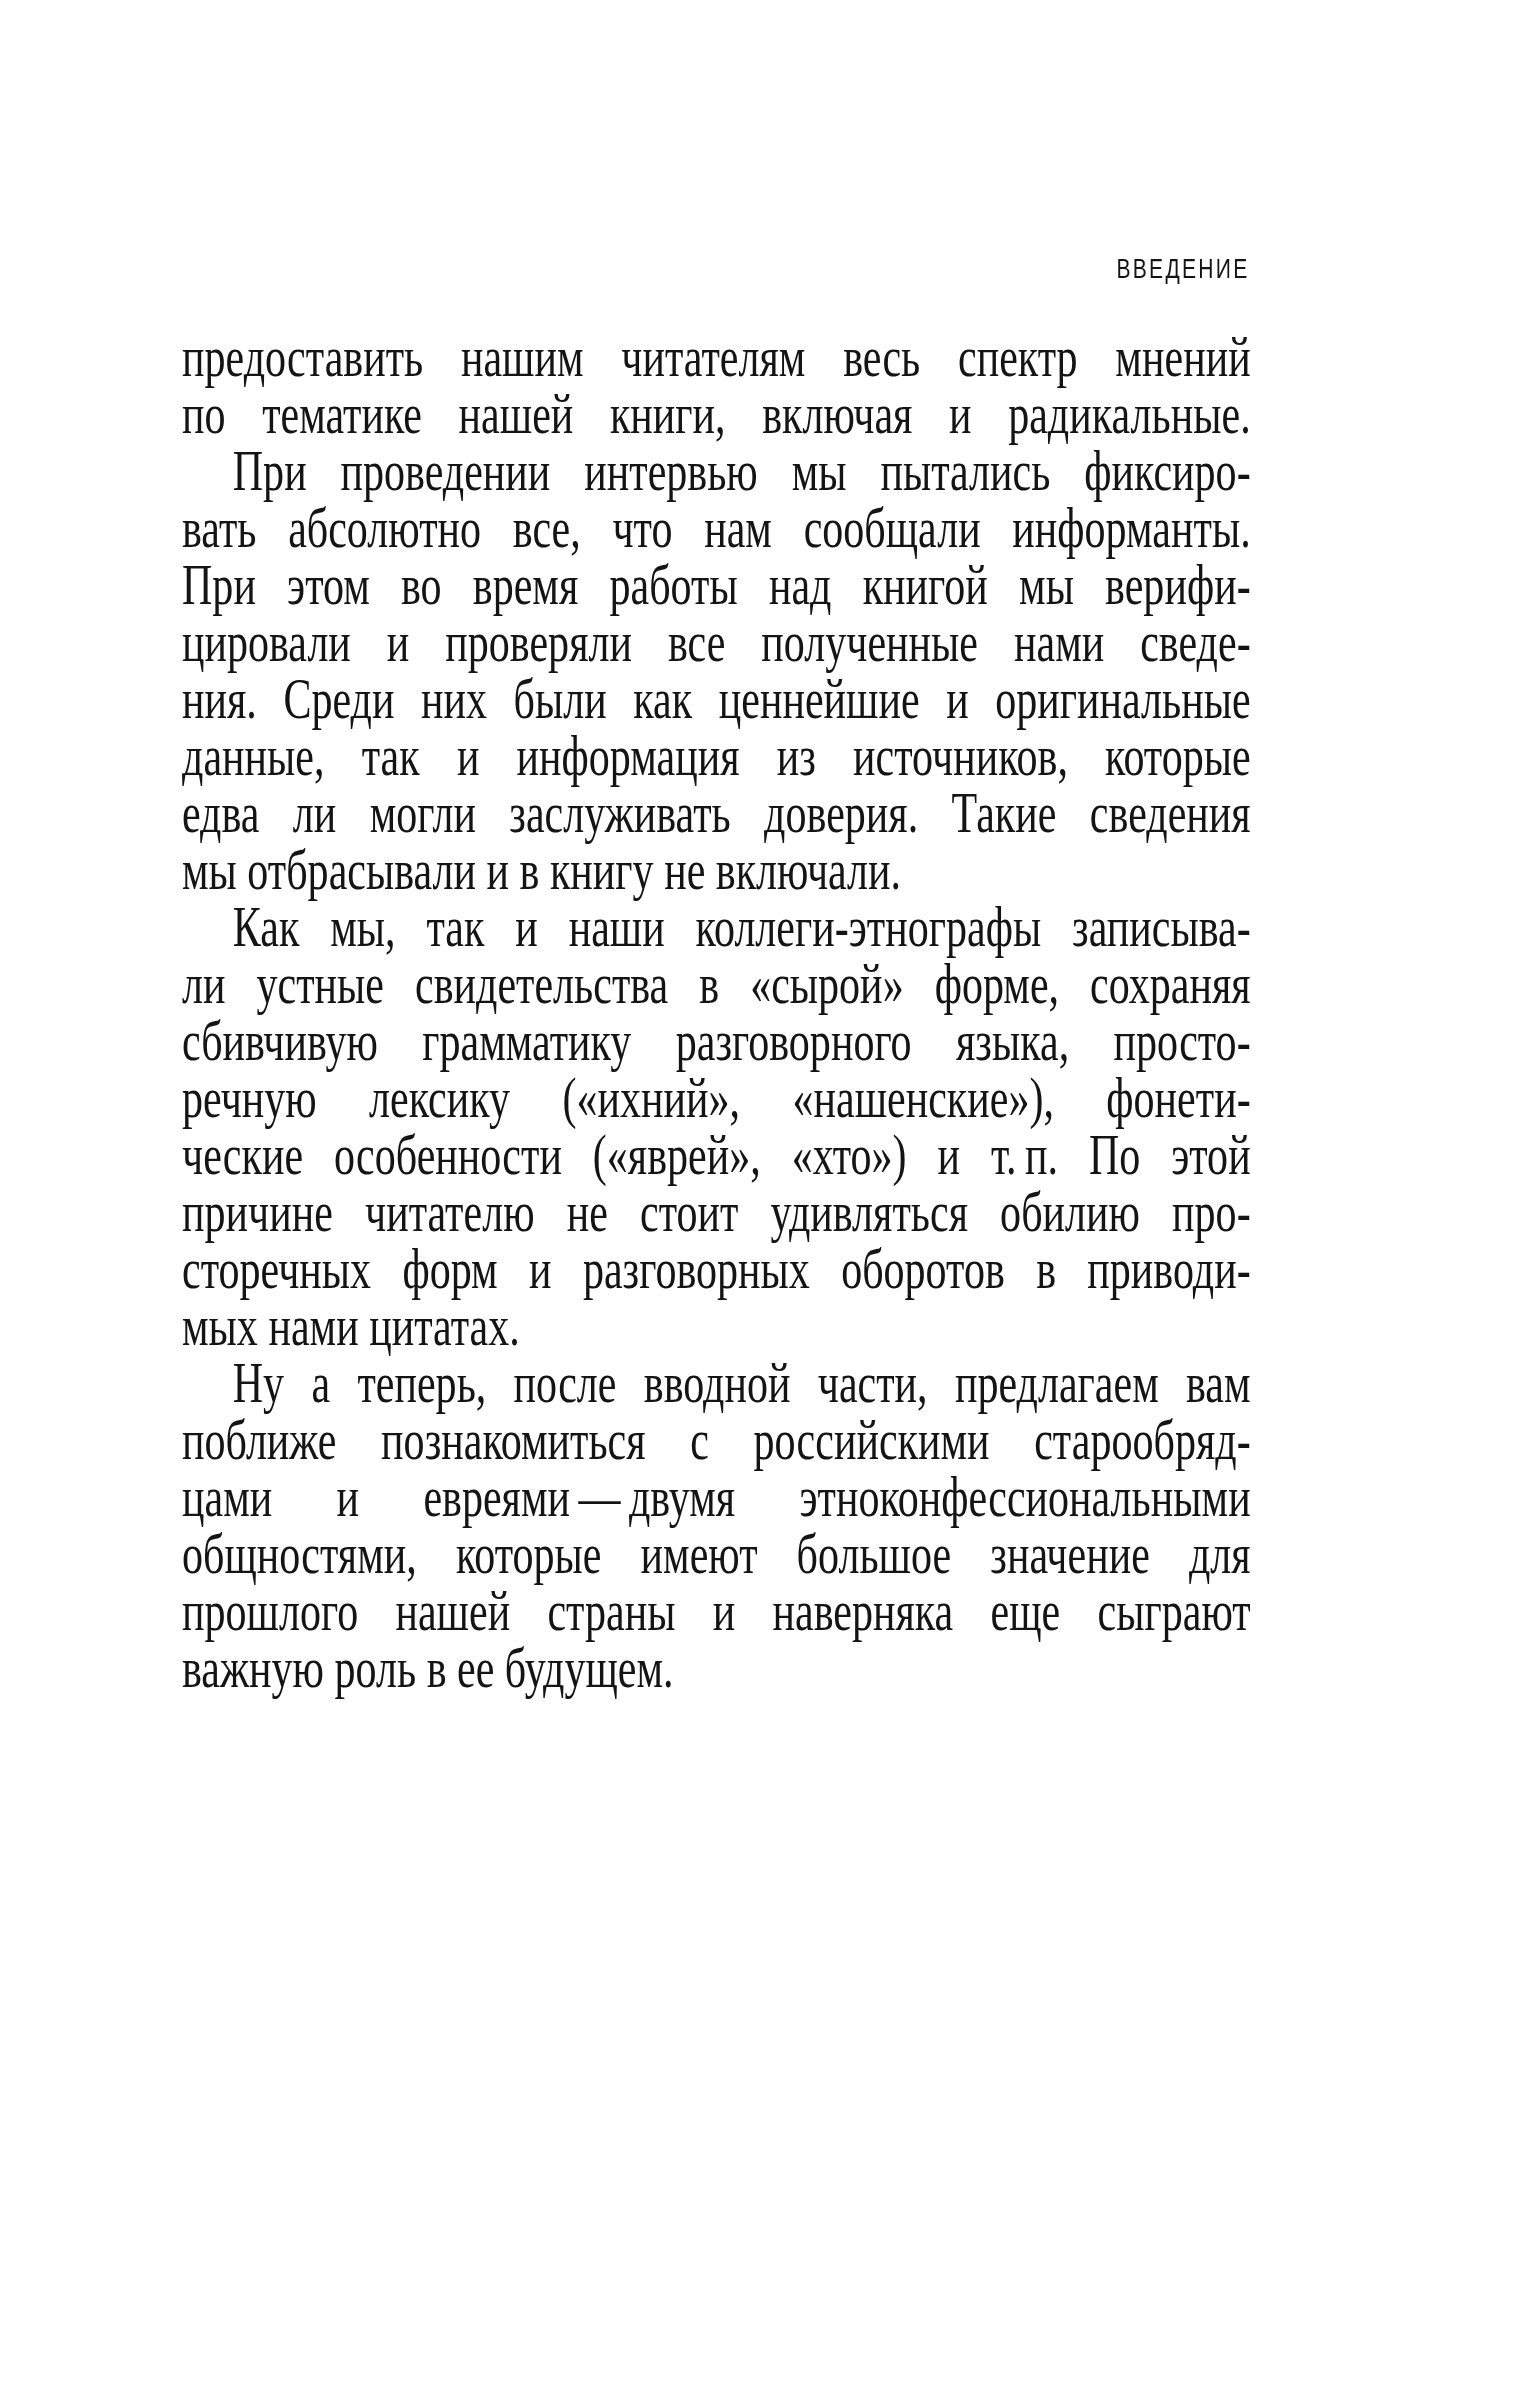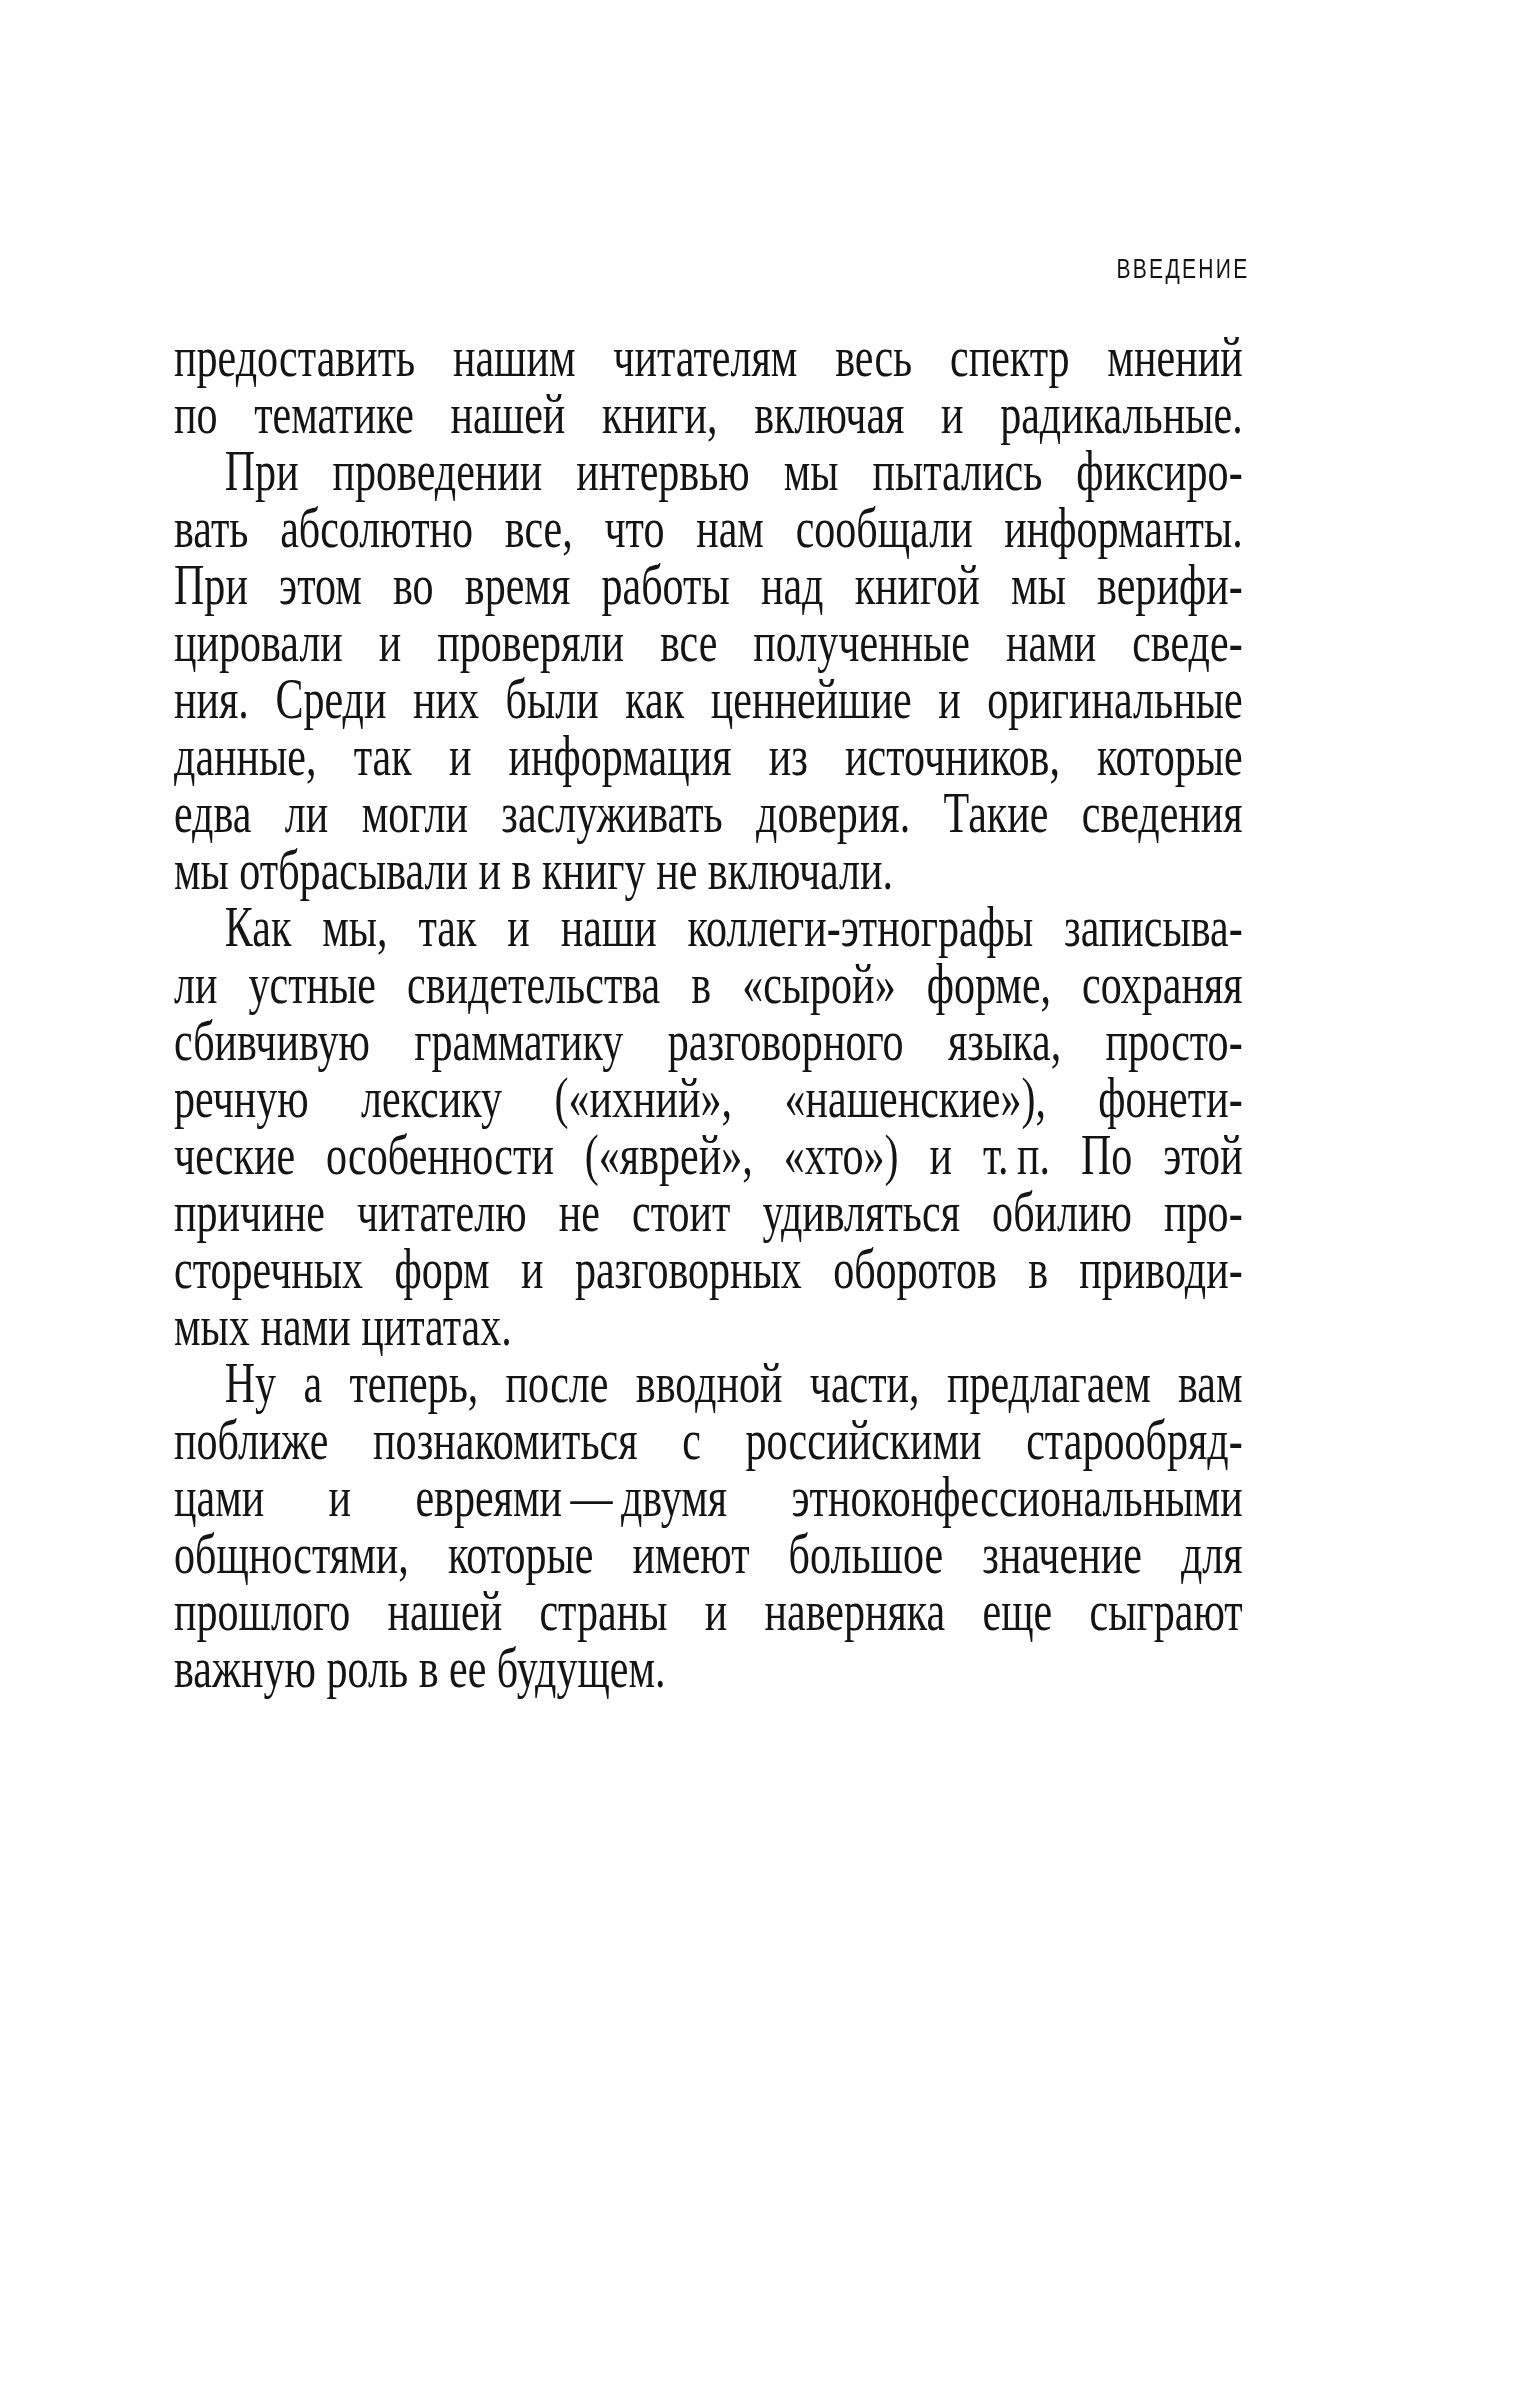--- a/index.html
+++ b/index.html
@@ -9,20 +9,21 @@
   body {
     width: 1539px;
     height: 2394px;
     background: #ffffff;
     position: relative;
     overflow: hidden;
   }
   .page {
     position: absolute;
     inset: 0;
+    margin-left: 8px;
   }
   
   .running-head {
     position: absolute;
     top: 256px;
     right: 292px;
     white-space: nowrap;
   }
   .rh-text {
     display: inline-block;

